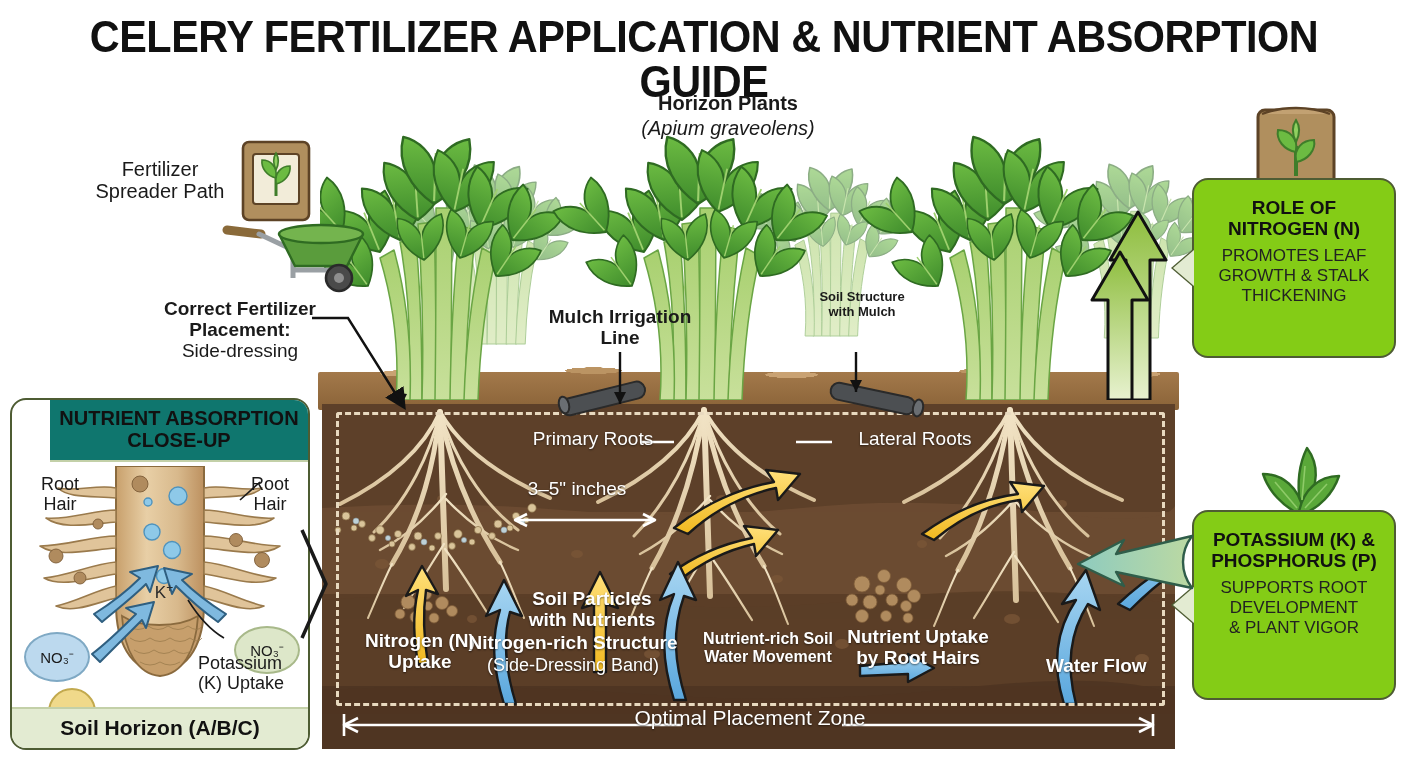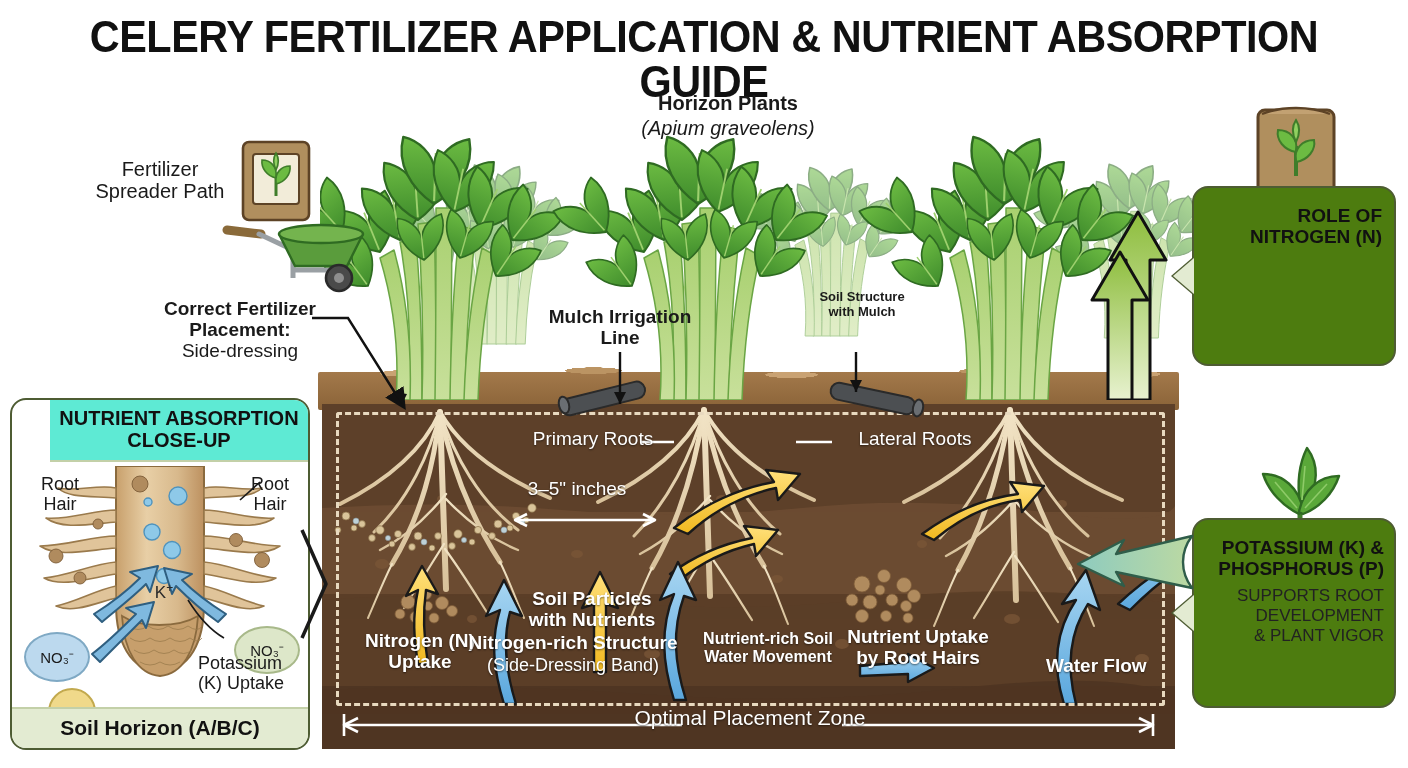--- a/index.html
+++ b/index.html
@@ -36,33 +36,33 @@
     background:radial-gradient(ellipse 60px 8px at 10% 60%,#c9a273 40%,transparent 41%),
                radial-gradient(ellipse 70px 8px at 32% 40%,#bb9463 40%,transparent 41%),
                radial-gradient(ellipse 65px 8px at 55% 70%,#c9a273 40%,transparent 41%),
                radial-gradient(ellipse 75px 8px at 78% 45%,#bb9463 40%,transparent 41%),
                radial-gradient(ellipse 60px 8px at 95% 65%,#c9a273 40%,transparent 41%);}
 
   .dashbox{position:absolute;border:3px dashed #e8d9bf;border-radius:3px;}
 
   
   .callout{
-    position:absolute;background:#4d7c0f;border:2.5px solid #4e5c33;border-radius:16px;
-    box-sizing:border-box;text-align:right;margin-top:8px;
+    position:absolute;background:#84cc16;border:2.5px solid #4e5c33;border-radius:16px;
+    box-sizing:border-box;text-align:center;
   }
   .callout .ch{font-weight:bold;font-size:19px;line-height:1.1;color:#111;}
   .callout .cb{font-size:17px;line-height:1.18;color:#222;margin-top:6px;}
   .callout .notch{position:absolute;left:-21px;top:50%;margin-top:-18px;width:0;height:0;
     border-top:18px solid transparent;border-bottom:18px solid transparent;
     border-right:21px solid #e3ebd2;filter:drop-shadow(-2px 0 0 #4e5c33);}
 
   
   #leftpanel{position:absolute;left:10px;top:398px;width:300px;height:352px;
     background:#fff;border:2.5px solid #4e5c33;border-radius:16px;overflow:hidden;box-sizing:border-box;}
-  #leftpanel .lphead{background:#5eead4;padding:8px 6px 9px;text-align:center;
+  #leftpanel .lphead{background:#0f766e;padding:8px 6px 9px;text-align:center;
     font-weight:bold;font-size:20px;line-height:1.08;color:#111;border-bottom:2px solid #c3d0a8;margin-left:38px;}
   #leftpanel .lpfoot{position:absolute;left:0;bottom:0;width:100%;background:#e3ebd2;
     padding:7px 14px 8px;text-align:center;font-weight:bold;font-size:21px;color:#111;
     border-top:2px solid #c3d0a8;box-sizing:border-box;}
   #leftbody{position:absolute;left:0;top:66px;width:100%;height:222px;}
 
   .ion{position:absolute;border-radius:50%;display:flex;align-items:center;justify-content:center;
     font-size:15px;font-weight:normal;color:#1a1a1a;}
 
   
@@ -530,20 +530,23 @@
     <path d="M48,72 L48,42" stroke="#3f7d2a" stroke-width="4"></path>
     <path d="M48,48 C36,46 28,36 30,26 C42,26 50,35 48,46 Z" fill="#6cbb42" stroke="#3f7d2a" stroke-width="2"></path>
     <path d="M48,58 C60,56 68,46 66,36 C54,36 46,45 48,56 Z" fill="#6cbb42" stroke="#3f7d2a" stroke-width="2"></path>
     <path d="M48,38 C44,30 44,22 48,16 C52,22 52,30 48,38 Z" fill="#8fd060" stroke="#3f7d2a" stroke-width="2"></path>
   </svg>
 
   <div class="callout" style="left:1192px;top:178px;width:204px;height:180px;padding:18px 12px 0;">
     <div class="notch"></div>
     <div class="ch" style="white-space:pre-line;">ROLE OF
 NITROGEN (N)</div>
+    <div class="cb" style="white-space:pre-line;">PROMOTES LEAF
+GROWTH &amp; STALK
+THICKENING</div>
   </div>
 
   <svg width="110" height="110" viewBox="0 0 110 110" style="position:absolute;left:1245px;top:442px;">
     <path d="M55,104 L55,56" stroke="#3f7d2a" stroke-width="5"></path>
     <path d="M55,62 C52,42 54,22 62,6 C74,22 74,44 60,62 Z" fill="#5aa839" stroke="#2f6b22" stroke-width="2.4" stroke-linejoin="round"></path>
     <path d="M54,72 C38,64 24,50 18,32 C38,32 54,46 58,68 Z" fill="#5aa839" stroke="#2f6b22" stroke-width="2.4" stroke-linejoin="round"></path>
     <path d="M58,72 C74,66 88,52 94,34 C74,34 58,48 54,70 Z" fill="#5aa839" stroke="#2f6b22" stroke-width="2.4" stroke-linejoin="round"></path>
     <g stroke="#8ecb68" stroke-width="1.6" fill="none">
       <path d="M57,58 L60,24"></path>
         <path d="M52,66 L30,40"></path>

